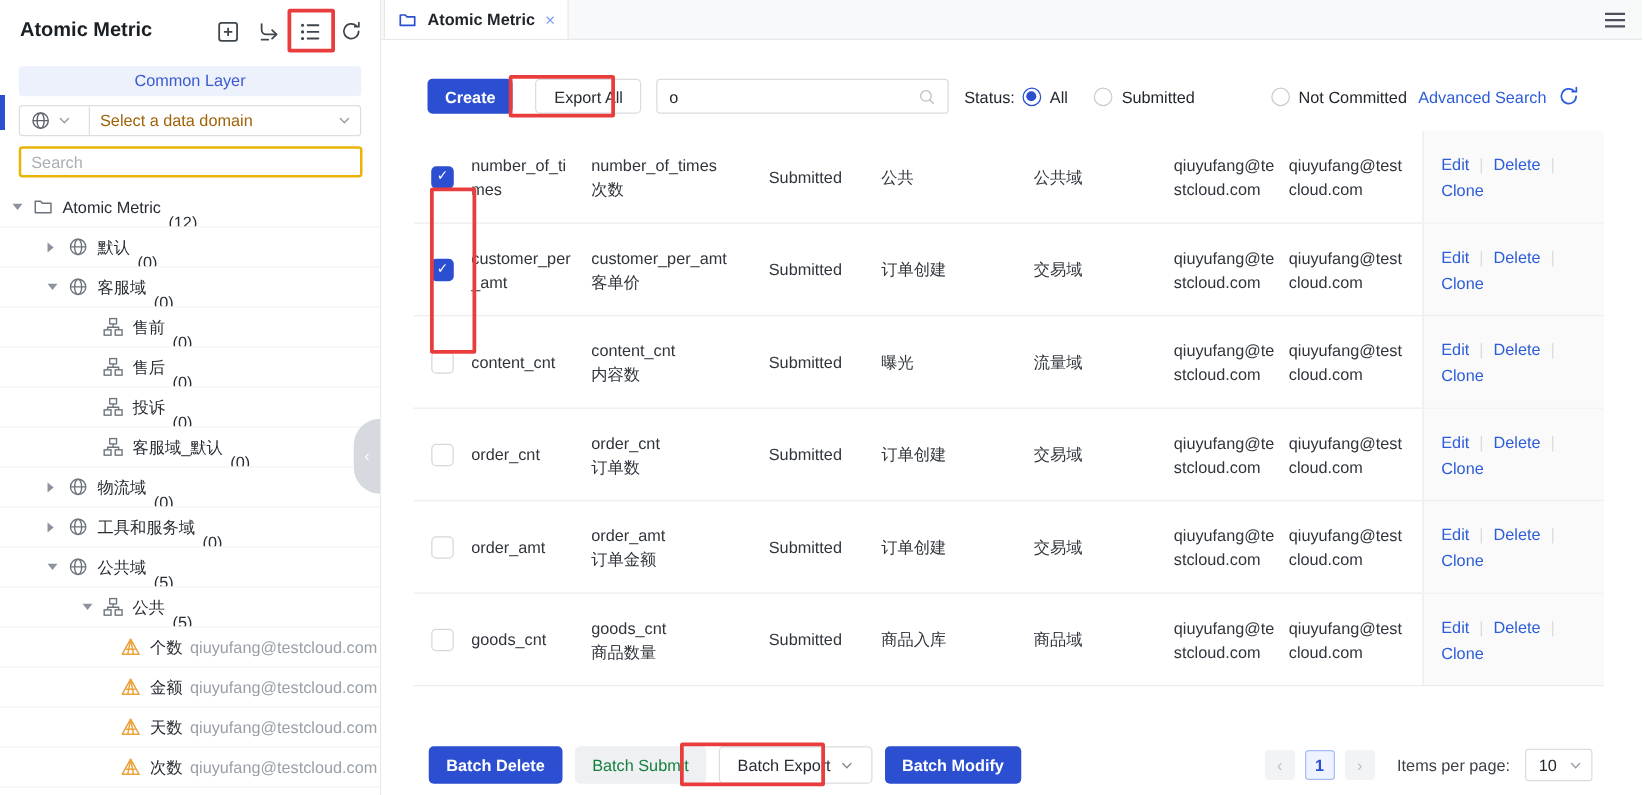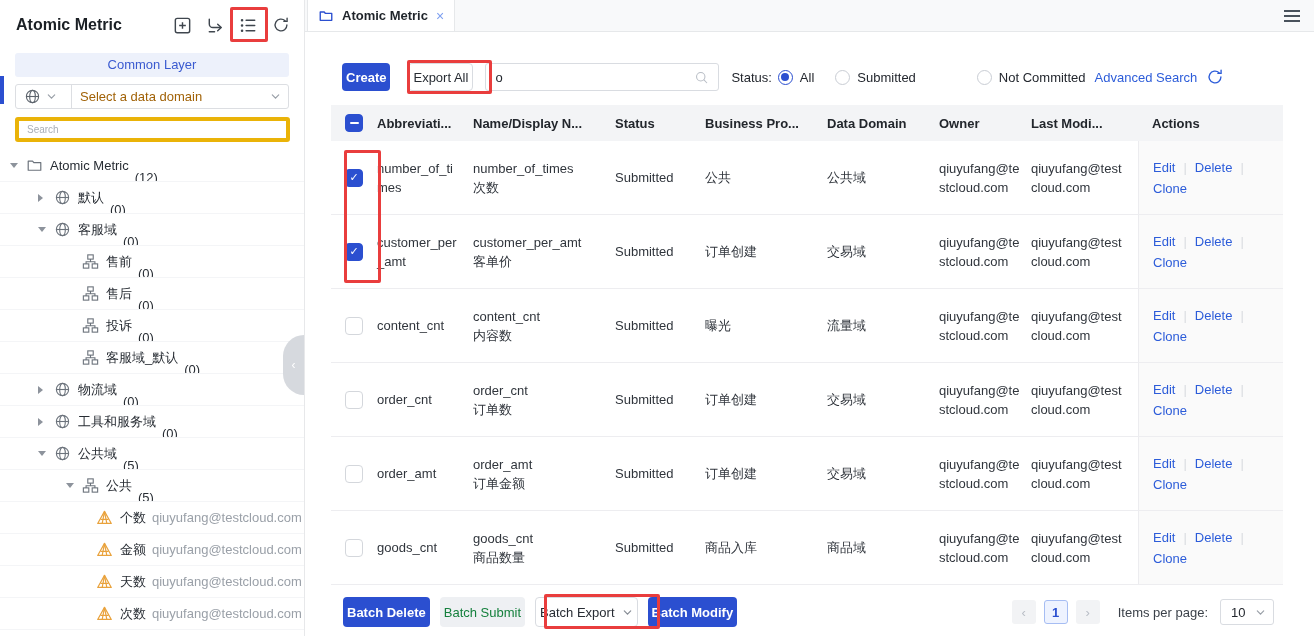--- a/index.html
+++ b/index.html
@@ -12,21 +12,21 @@
   .sb-header { display:flex; align-items:center; justify-content:space-between; margin:12px 12px 0 16px; height:26px; }
   .sb-title { font-size:16px; font-weight:700; color:#1b2025; }
   .sb-icons { display:flex; align-items:center; gap:11px; color:#3f464e; }
   .sb-icons .ico { width:22px; height:22px; display:flex; align-items:center; justify-content:center; cursor:pointer; }
   .common-layer { margin:15px 15px 0; height:24px; line-height:24px; text-align:center; background:#edf1fb; color:#3a5ad0; border-radius:3px; cursor:pointer; }
   .domain-select { margin:7px 15px 0; height:25px; border:1px solid #dcdee2; border-radius:3px; display:flex; align-items:center; color:#a16207; cursor:pointer; }
   .ds-globe { display:flex; align-items:center; gap:5px; padding:0 7px 0 8px; color:#5d646d; }
   .ds-div { width:1px; align-self:stretch; background:#dcdee2; }
   .ds-ph { flex:1; padding-left:8px; white-space:nowrap; overflow:hidden; }
   .ds-caret { margin-right:7px; color:#9aa0a8; display:flex; }
-  .sb-search { margin:8px 15px 0; width:275px; height:25px; border:4px solid #eab308; border-radius:3px; padding:0 8px; font-size:10px; font-family:inherit; color:#23272e; }
+  .sb-search { margin:8px 15px 0; width:275px; height:25px; border:2px solid #eab308; border-radius:3px; padding:0 8px; font-size:13px; font-family:inherit; color:#23272e; }
   .sb-search::placeholder { color:#a8aeb6; }
   .tree { margin-top:8px; }
   .tree-row { height:32px; display:flex; align-items:center; border-bottom:1px solid #f4f5f7; color:#272c33; cursor:pointer; white-space:nowrap; overflow:hidden; }
   .tslot { width:16px; display:flex; align-items:center; flex:none; }
   .tcaret-d { width:0; height:0; border-left:4.5px solid transparent; border-right:4.5px solid transparent; border-top:5.5px solid #8d939c; }
   .tcaret-r { width:0; height:0; border-top:4.5px solid transparent; border-bottom:4.5px solid transparent; border-left:5.5px solid #8d939c; }
   .ticon { width:17px; height:17px; margin-right:7px; flex:none; display:flex; align-items:center; justify-content:center; color:#6c737c; }
   .ticon.metric { color:#e9a23c; }
   .tcount { margin-left:6px;margin-top:23px; }
   .towner { margin-left:6px; color:#9aa0a8; overflow:hidden; }
@@ -36,21 +36,21 @@
   
   .main { position:absolute; left:305px; top:0; right:0; bottom:0; }
   .tabbar { position:relative; height:32px; background:#f8f9fa; border-bottom:1px solid #e6e8ea; display:flex; }
   .tab { margin-left:2px; width:148px; background:#fff; border-left:1px solid #e6e8ea; border-right:1px solid #e6e8ea; display:flex; align-items:center; padding:0 10px; gap:8px; cursor:pointer; }
   .tab-label { font-weight:700; color:#1f242a; white-space:nowrap; }
   .tab-close { margin-left:auto; color:#7d9ff0; font-size:14px; cursor:pointer; line-height:1; }
   .hamburger { position:absolute; right:13px; top:0; height:32px; display:flex; align-items:center; cursor:pointer; }
 
   .content { position:absolute; left:0; right:0; top:32px; bottom:0; background:#fff; }
   .toolbar { position:absolute; left:37px; top:30px; height:30px; display:flex; align-items:center; }
-  .btn { height:30px; border:none; border-radius:4px; font-size:13px; font-family:inherit; display:inline-flex; align-items:center; justify-content:center; padding:0 4px; cursor:pointer; white-space:nowrap; }
+  .btn { height:30px; border:none; border-radius:4px; font-size:13px; font-family:inherit; display:inline-flex; align-items:center; justify-content:center; padding:0 14px; cursor:pointer; white-space:nowrap; }
   .btn.primary { background:#2b4fd0; color:#fff; font-weight:600; }
   .btn.ghost { background:#fff; border:1px solid #d9dce1; color:#272c33; }
   .btn.disabled { background:#eef0f3; color:#15803d; cursor:default; }
   .btn.create { height:28px; margin-right:18px; }
   .btn.exportall { height:28px; }
   .searchbox { width:234px; height:28px; border:1px solid #d9dce1; border-radius:3px; display:flex; align-items:center; padding:0 9px; margin-left:12px; }
   .searchbox input { border:none; outline:none; flex:1; font-size:13px; font-family:inherit; color:#23272e; min-width:0; }
   .searchbox .mag { color:#b9bec6; display:flex; }
   .status-group { display:flex; align-items:center; margin-left:12px; }
   .status-label { margin-right:6px; }
@@ -402,33 +402,20 @@
         <span class="adv-link">Advanced Search</span>
         <span class="blue-refresh">
             <svg viewBox="0 0 22 22" width="20" height="20" fill="none" stroke="currentColor" stroke-width="1.5" stroke-linecap="round">
               <path d="M17.5 11a6.5 6.5 0 1 1-2-4.7"></path>
               <path d="M17.7 3.4v3.6h-3.6"></path>
             </svg>
           </span>
       </div>
 
       <div class="table">
-        <div class="thead">
-          <div class="cb-col">
-              <span class="cb indet"></span>
-            </div>
-          <div>Abbreviati...</div>
-          <div>Name/Display N...</div>
-          <div>Status</div>
-          <div>Business Pro...</div>
-          <div>Data Domain</div>
-          <div>Owner</div>
-          <div>Last Modi...</div>
-          <div style="padding-left:14px">Actions</div>
-        </div>
         <div id="tbody">
             <div class="trow">
               <div class="cb-col">
                 <span class="cb checked">✓</span>
               </div>
               <div class="wrap">number_of_times</div>
               <div>
                 <div>number_of_times</div>
                 <div>次数</div>
               </div>

